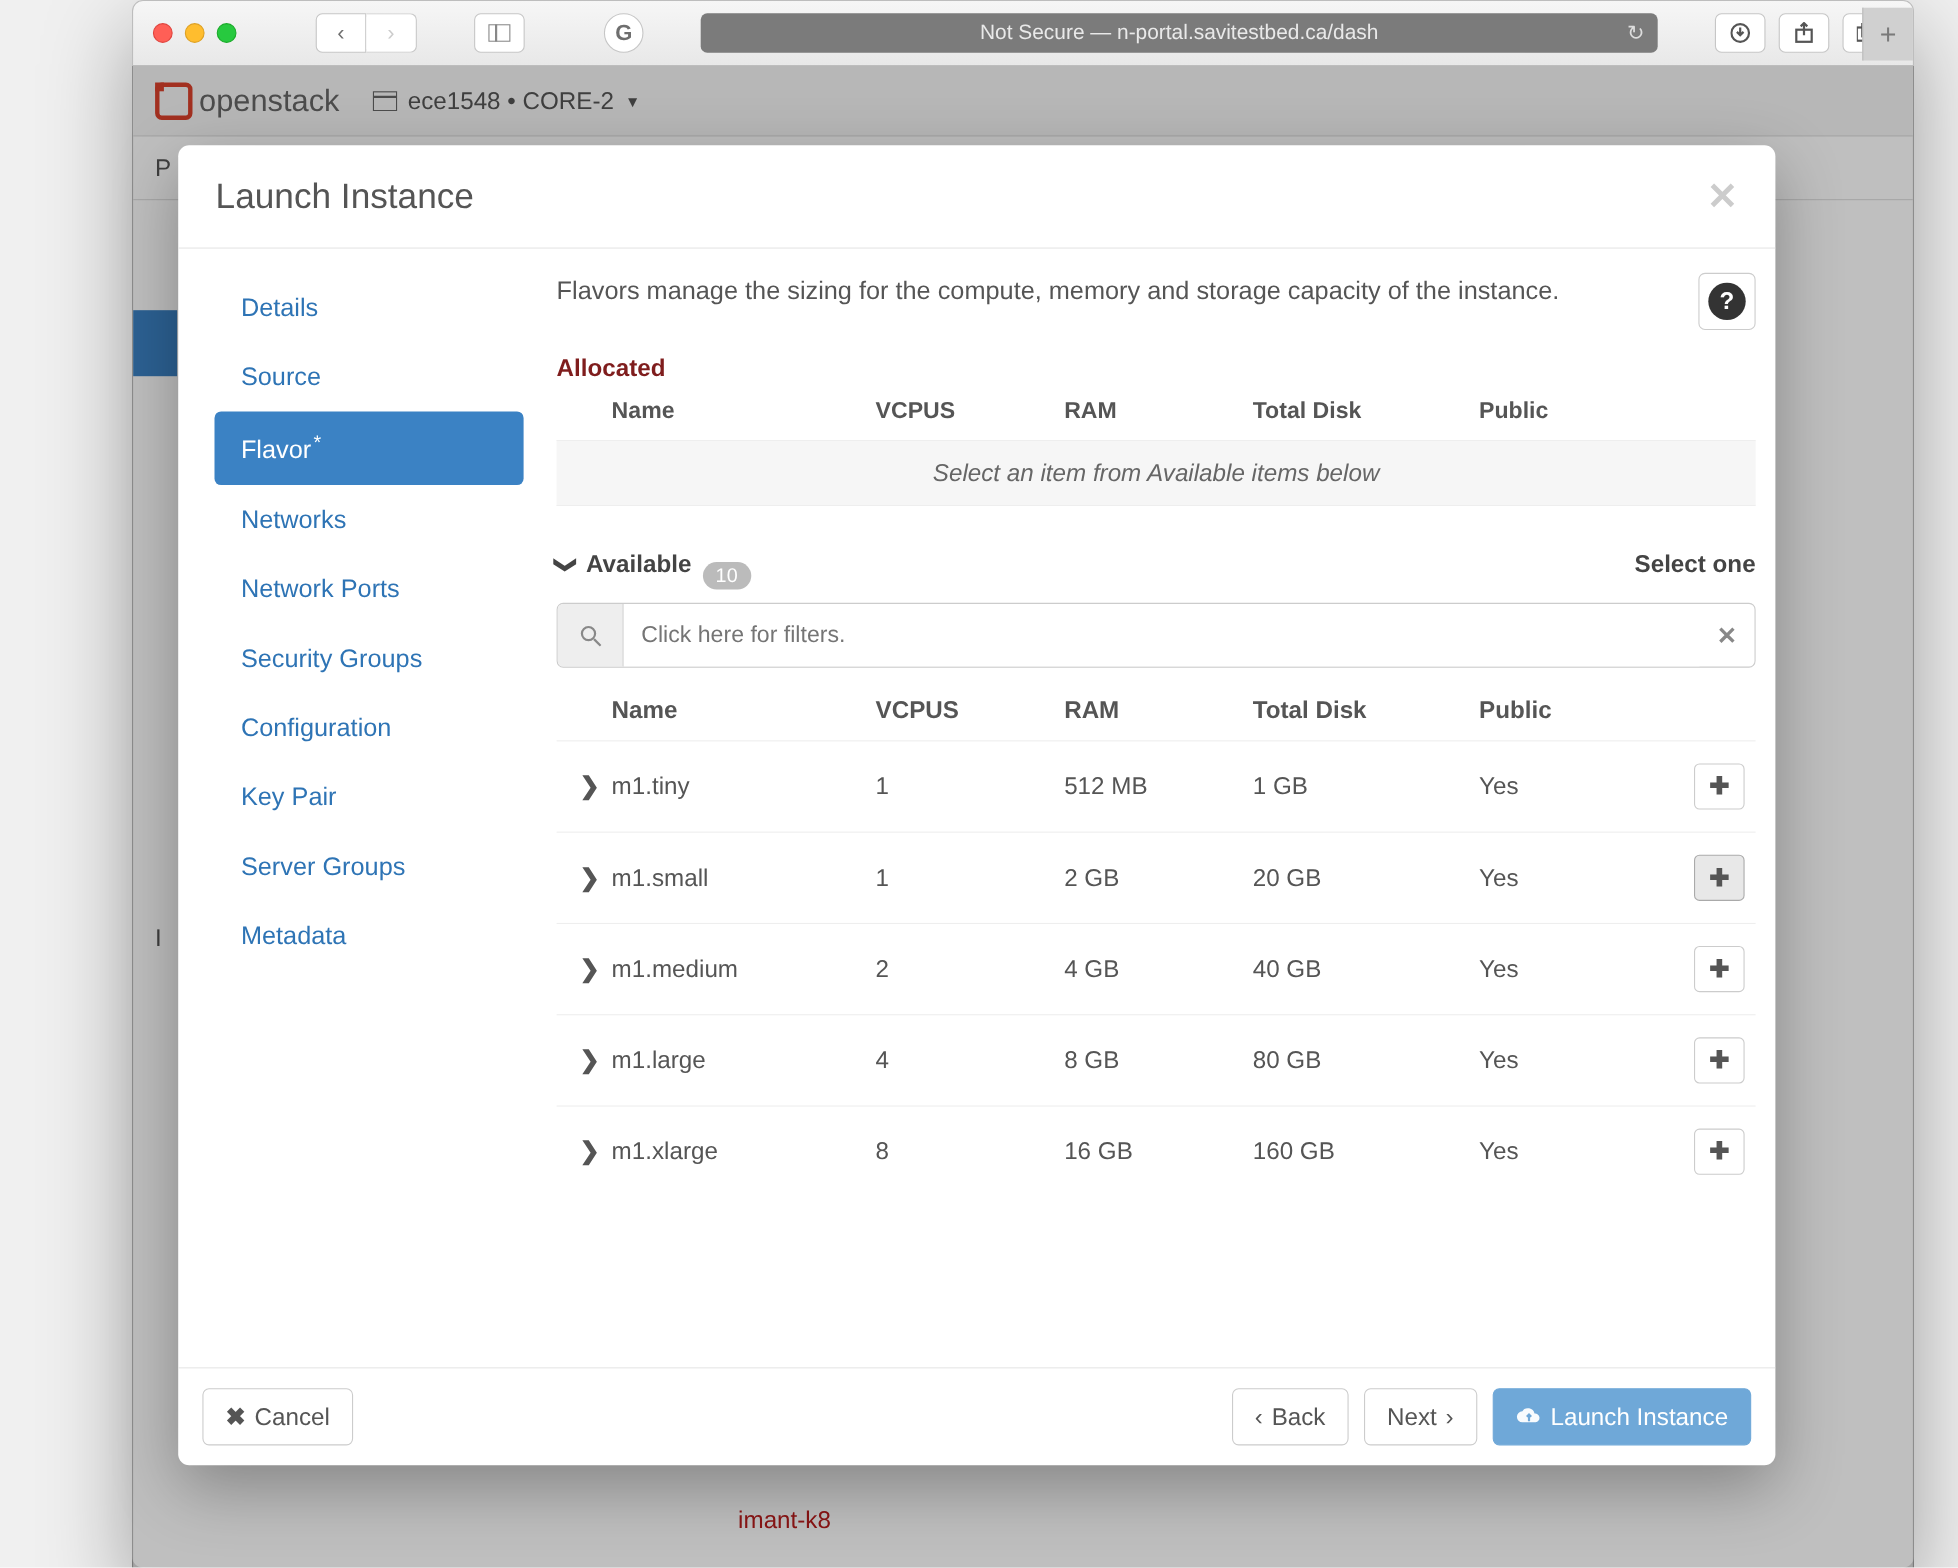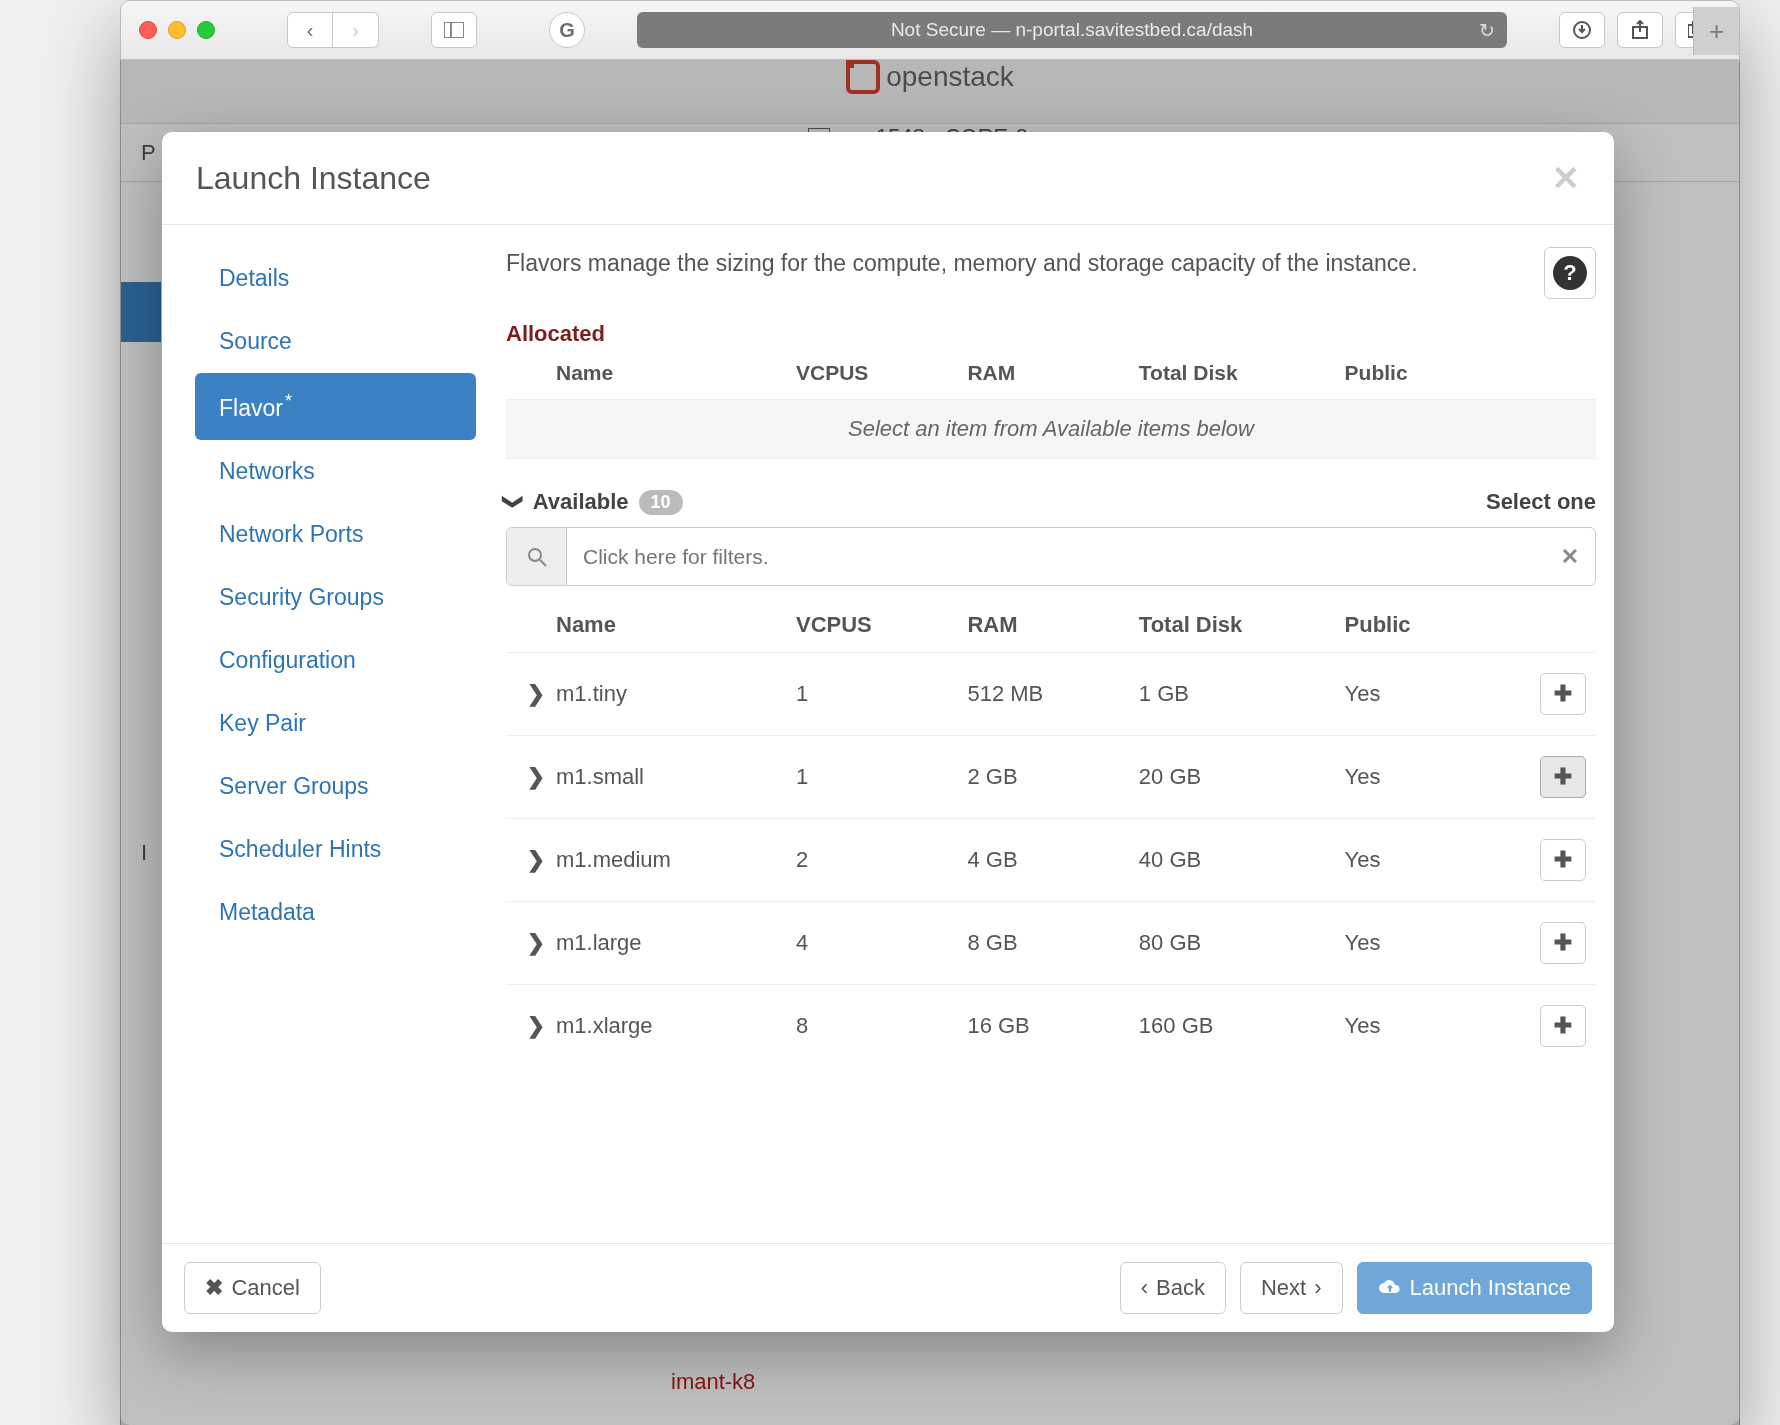--- a/index.html
+++ b/index.html
@@ -82,21 +82,20 @@
     background:rgba(0,0,0,0.25);
     z-index:2;
   }
   .topnav{
     height:64px;
     background:#f5f5f5;
     border-bottom:1px solid #ddd;
     display:flex;align-items:center;
     padding:0 20px;
     gap:30px;
-    flex-direction:column;
   }
   .logo{display:flex;align-items:center;gap:6px;}
   .logo-mark{
     width:34px;height:34px;border:4px solid #d9402b;border-radius:6px;
     position:relative;
   }
   .logo-mark::after{content:"";position:absolute;width:8px;height:8px;background:#d9402b;top:-4px;left:-4px;}
   .logo-text{font-size:28px;color:#666;}
   .crumb{color:#555;font-size:22px;display:flex;align-items:center;gap:10px;}
   .crumb-chev{font-size:14px;}
@@ -192,21 +191,21 @@
   .alloc-empty{
     background:#f6f6f6;border-top:1px solid #eee;border-bottom:1px solid #eee;
     text-align:center;font-style:italic;color:#666;padding:16px;font-size:22px;
   }
   .avail-row{
     display:flex;align-items:center;justify-content:space-between;
     margin-top:30px;
   }
   .avail-left{display:flex;align-items:center;gap:10px;font-size:22px;color:#444;font-weight:bold;}
   .chev{font-size:20px;}
-  .count-pill{background:#bbb;color:#fff;border-radius:14px;padding:2px 12px;font-size:18px;font-weight:bold;}
+  .count-pill{background:#bbb;color:#fff;border-radius:14px;padding:2px 12px;font-size:18px;font-weight:normal;margin-top:21px;}
   .select-one{font-size:22px;color:#444;font-weight:bold;}
   .filter-bar{
     display:flex;margin-top:12px;border:1px solid #ccc;border-radius:6px;overflow:hidden;height:59px;
   }
   .filter-icon{
     width:60px;background:#eee;border-right:1px solid #ccc;display:flex;align-items:center;justify-content:center;color:#888;font-size:20px;
   }
   .filter-input{
     flex:1;border:none;padding:0 16px;font-size:21px;color:#999;
   }
@@ -325,21 +324,20 @@
     <ul class="wizard-nav">
       <li>Details</li>
       <li>Source</li>
       <li class="active"><span>Flavor</span><span class="req">*</span></li>
       <li>Networks</li>
       <li>Network Ports</li>
       <li>Security Groups</li>
       <li>Configuration</li>
       <li>Key Pair</li>
       <li>Server Groups</li>
-      <li>Scheduler Hints</li>
       <li>Metadata</li>
     </ul>
 
     <div class="wizard-content">
       <div class="desc-row">
         <div class="desc">Flavors manage the sizing for the compute, memory and storage capacity of the instance.</div>
         <div class="help-btn">
           <div class="help-circle">?</div>
         </div>
       </div>

